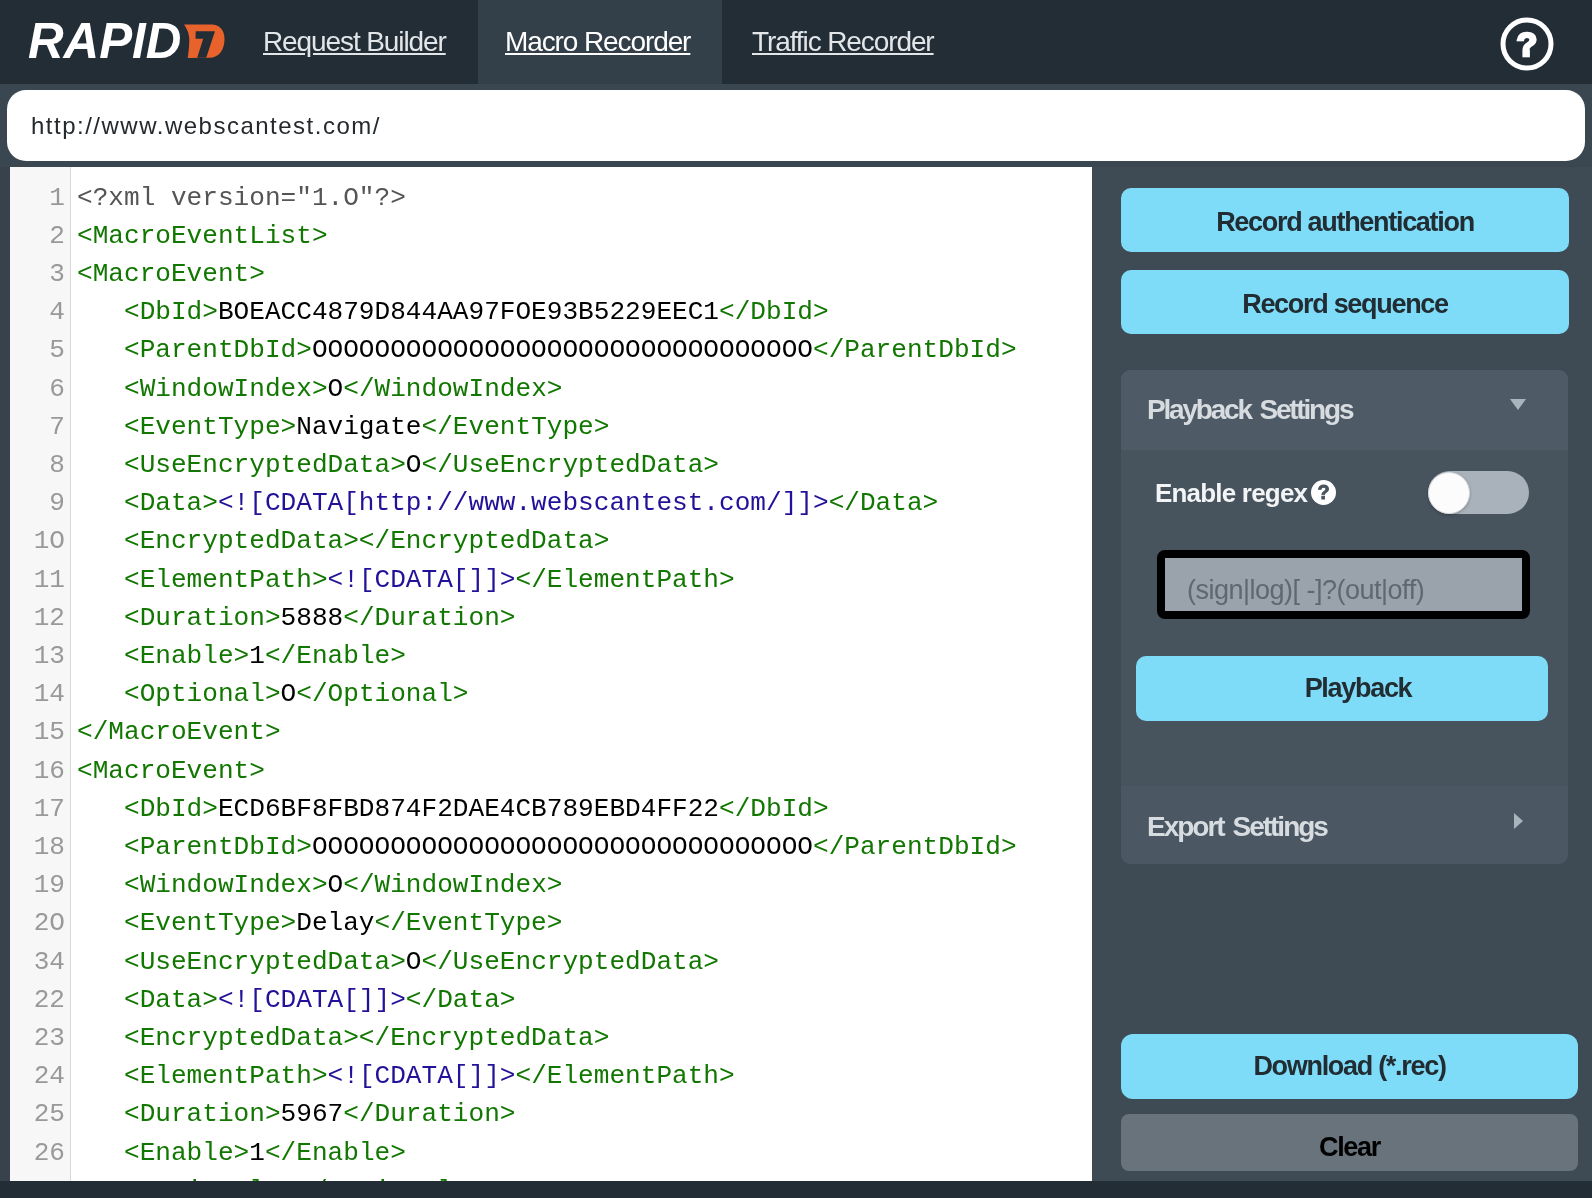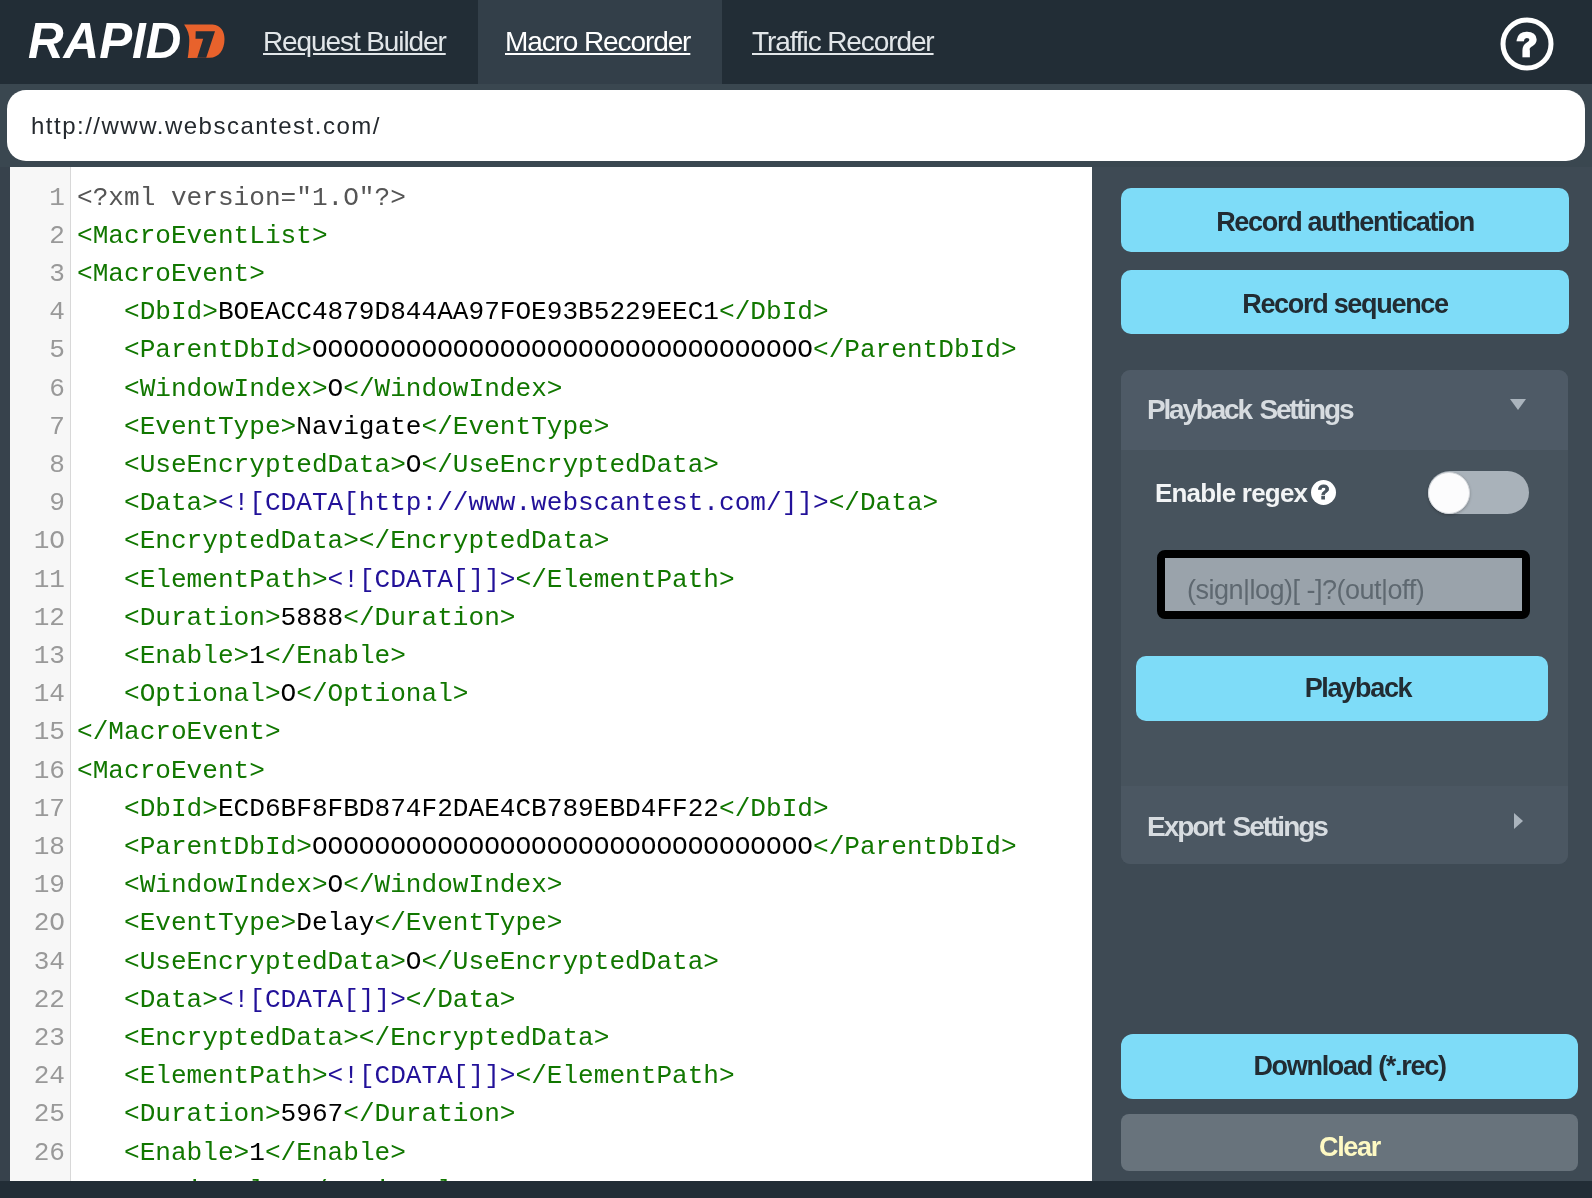--- a/index.html
+++ b/index.html
@@ -45,21 +45,21 @@
   .regex-row { position:absolute; left:0; top:80px; width:447px; height:96px; }
   .regex-label { position:absolute; left:34px; top:0; height:96px; line-height:86px; color:#f2f4f5; font-weight:bold; font-size:26px; letter-spacing:-0.8px; }
   .qmark { position:absolute; left:190px; top:30px; width:25px; height:25px; border-radius:50%; background:#ffffff; color:#47535d; font-weight:bold; font-size:20px; text-align:center; line-height:25px; -webkit-text-stroke:0.8px #47535d; }
   .toggle { position:absolute; left:307px; top:21px; width:101px; height:43px; background:#a9b2ba; border-radius:21.5px; }
   .knob { position:absolute; left:0; top:0.5px; width:42px; height:42px; background:#fcfcfd; border:1px solid #d5d8dc; border-radius:50%; box-shadow:0 1px 3px rgba(0,0,0,.25); }
   .regex-input { position:absolute; left:36px; top:180px; width:373px; height:69px; background:#9aa3ab; border:8px solid #000000; border-radius:8px; color:#5e6870; font-size:27px; line-height:65px; padding-left:22px; letter-spacing:-0.5px; }
   #b-play { left:15px; top:286px; width:412px; height:65px; line-height:65px;padding-left:32px; }
   .card-foot { position:absolute; left:0; top:416px; width:447px; height:78px; background:#4b5762; color:#d7dce0; font-weight:bold; font-size:28px; letter-spacing:-2.0px; word-spacing:3px; line-height:81px; padding-left:26px; }
   .caret-right { position:absolute; right:45px; top:27px; width:0; height:0; border-top:8px solid transparent; border-bottom:8px solid transparent; border-left:9px solid #aab4bd; }
   #b-down { left:29px; top:867px; width:457px; height:65px; line-height:65px; border-radius:12px; }
-  #b-clear { left:29px; top:947px; width:457px; height:57px; line-height:67px; border-radius:8px; background:#68737c; color:#fef9c3; }
+  #b-clear { left:29px; top:947px; width:457px; height:57px; line-height:67px; border-radius:8px; background:#68737c; color:#000000; }
 
   .bottomstrip { position:absolute; left:0; top:1181px; width:1592px; height:17px; background:#222d36; }
 </style>
 </head>
 <body>
   <div class="nav">
     <div class="tab-active"></div>
     <div class="tab" id="tab1">Request Builder</div>
     <div class="tab" id="tab2">Macro Recorder</div>
     <div class="tab" id="tab3">Traffic Recorder</div>

